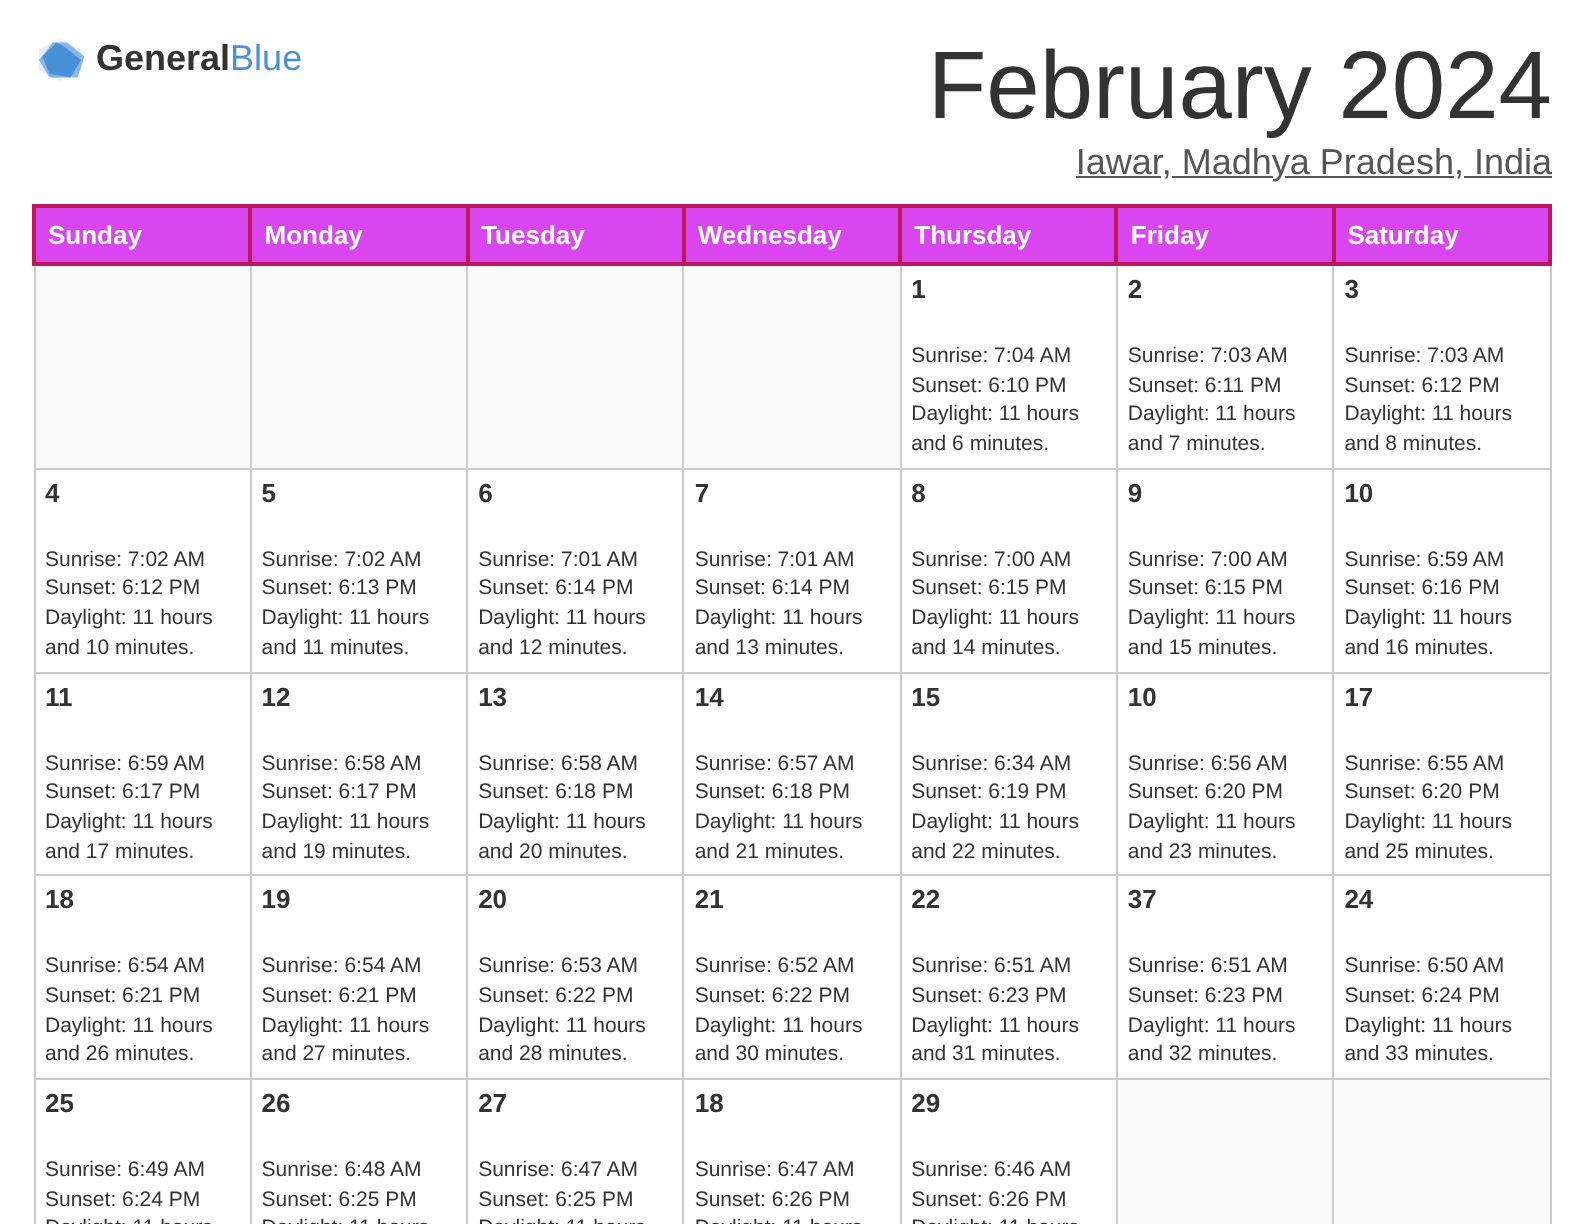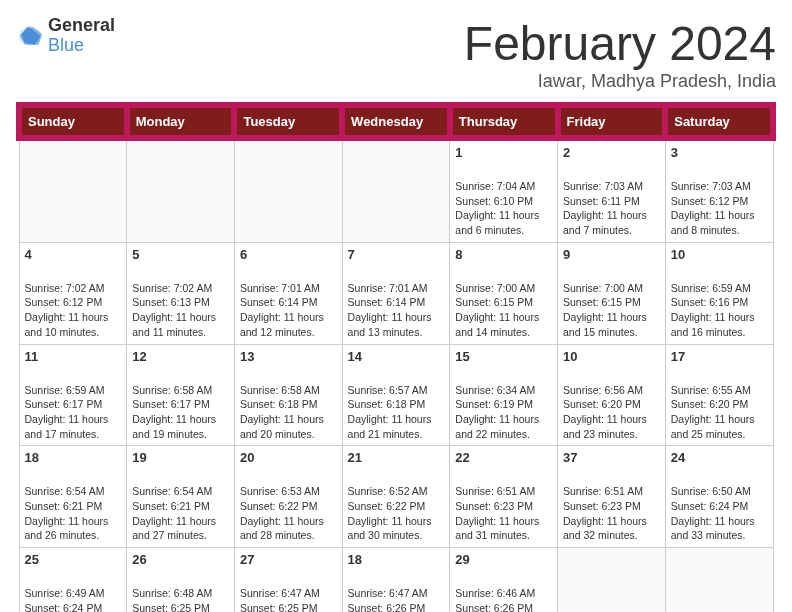--- a/index.html
+++ b/index.html
@@ -16,21 +16,21 @@
       align-items: flex-start;
       margin-bottom: 10px;
     }
     .logo {
       display: flex;
       align-items: center;
       gap: 4px;
     }
     .logo-text {
       display: flex;
-      flex-direction: column;
+      flex-direction: row;
       line-height: 1.1;
     }
     .logo-general {
       font-size: 18px;
       font-weight: bold;
       color: #333;
     }
     .logo-blue {
       font-size: 18px;
       font-weight: normal;
@@ -44,33 +44,34 @@
       text-align: right;
     }
     .month-title {
       font-size: 48px;
       font-weight: normal;
       color: #333;
     }
     .location-title {
       font-size: 18px;
       color: #555;
+      text-decoration: underline;
     }
     .calendar-table {
       width: 100%;
       border-collapse: collapse;
       table-layout: fixed;
     }
     .calendar-table th {
-      background: #7f1d1d;
+      background: #d946ef;
       color: #fff;
       text-align: left;
       padding: 6px 6px;
       font-size: 13px;
-      border: 6px solid #be185d;
+      border: 2px solid #be185d;
     }
     .calendar-table td {
       border: 1px solid #ccc;
       vertical-align: top;
       padding: 4px 5px;
       height: 80px;
       font-size: 11px;
       color: #333;
       background: #fff;
     }

